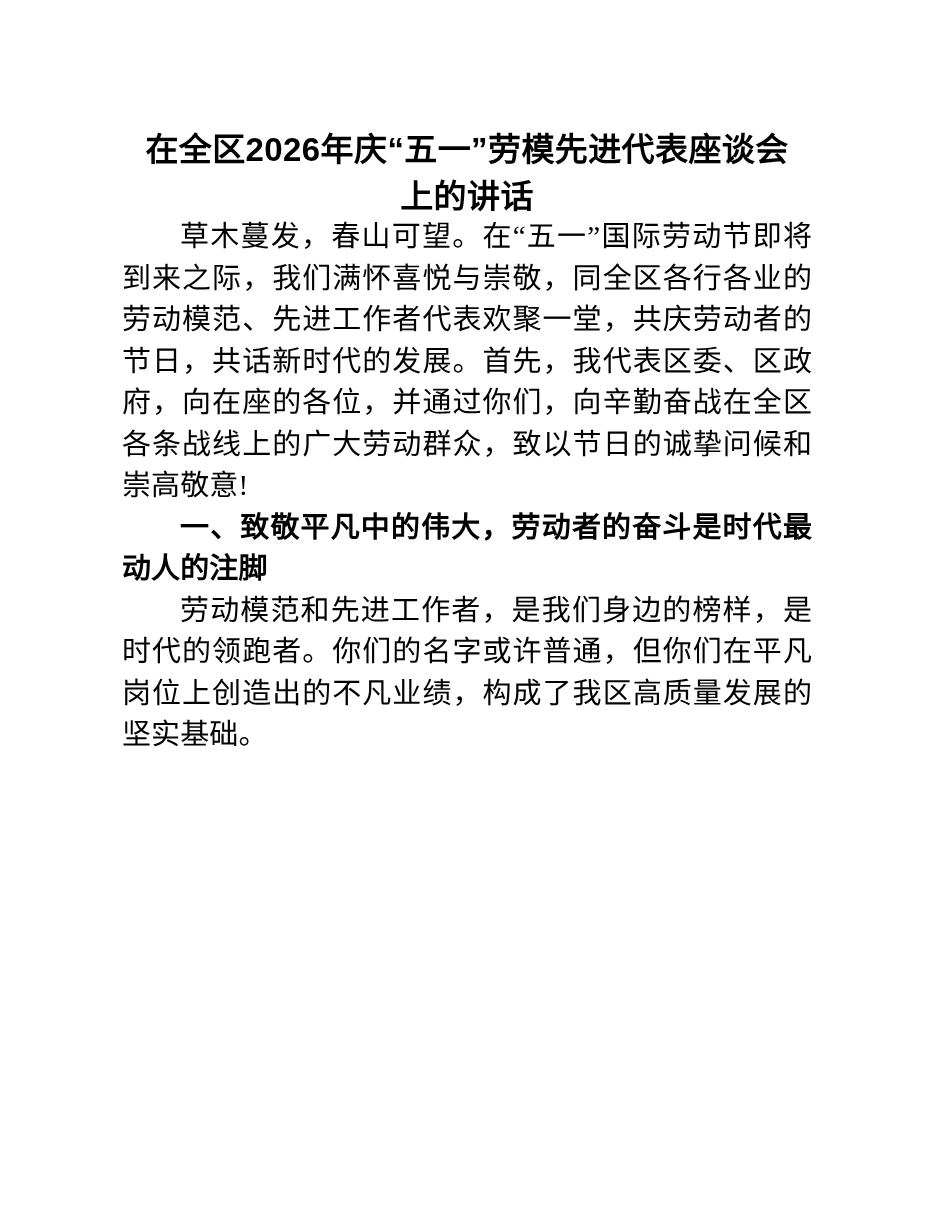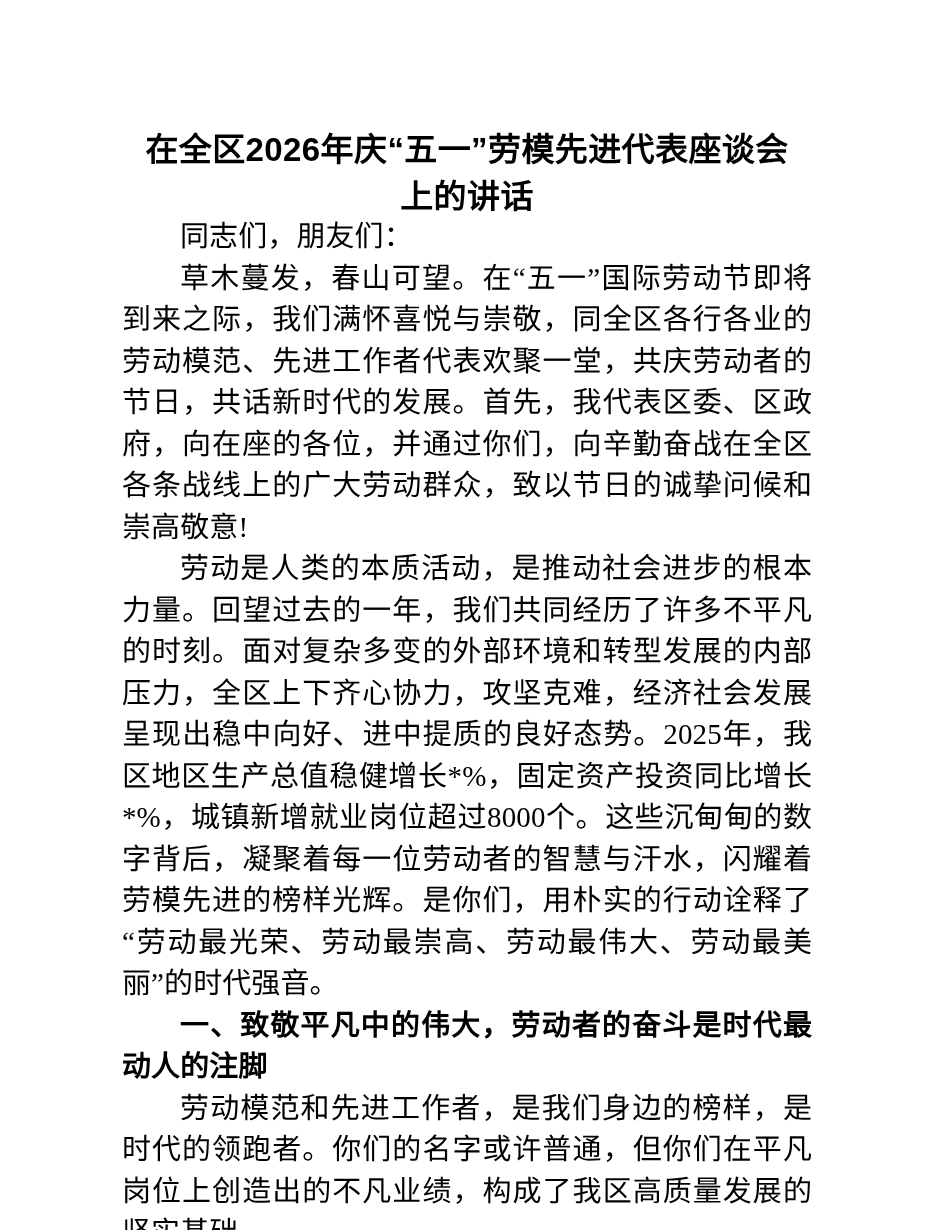--- a/index.html
+++ b/index.html
@@ -65,25 +65,23 @@
 </head>
 <body>
 
 <div class="page">
 
   <h1 class="doc-title">在全区2026年庆“五一”劳模先进代表座谈会
 上的讲话</h1>
 
   <div class="body-block">
 
-    <p class="para" style="text-indent:2em;">同志们，朋友们：</p>
 
     <p class="para">草木蔓发，春山可望。在“五一”国际劳动节即将到来之际，我们满怀喜悦与崇敬，同全区各行各业的劳动模范、先进工作者代表欢聚一堂，共庆劳动者的节日，共话新时代的发展。首先，我代表区委、区政府，向在座的各位，并通过你们，向辛勤奋战在全区各条战线上的广大劳动群众，致以节日的诚挚问候和崇高敬意!</p>
 
-    <p class="para">劳动是人类的本质活动，是推动社会进步的根本力量。回望过去的一年，我们共同经历了许多不平凡的时刻。面对复杂多变的外部环境和转型发展的内部压力，全区上下齐心协力，攻坚克难，经济社会发展呈现出稳中向好、进中提质的良好态势。2025年，我区地区生产总值稳健增长*%，固定资产投资同比增长*%，城镇新增就业岗位超过8000个。这些沉甸甸的数字背后，凝聚着每一位劳动者的智慧与汗水，闪耀着劳模先进的榜样光辉。是你们，用朴实的行动诠释了“劳动最光荣、劳动最崇高、劳动最伟大、劳动最美丽”的时代强音。</p>
 
     <p class="para heading">一、致敬平凡中的伟大，劳动者的奋斗是时代最动人的注脚</p>
 
     <p class="para">劳动模范和先进工作者，是我们身边的榜样，是时代的领跑者。你们的名字或许普通，但你们在平凡岗位上创造出的不凡业绩，构成了我区高质量发展的坚实基础。</p>
 
   </div>
 
 </div>
 
 </body></html>

